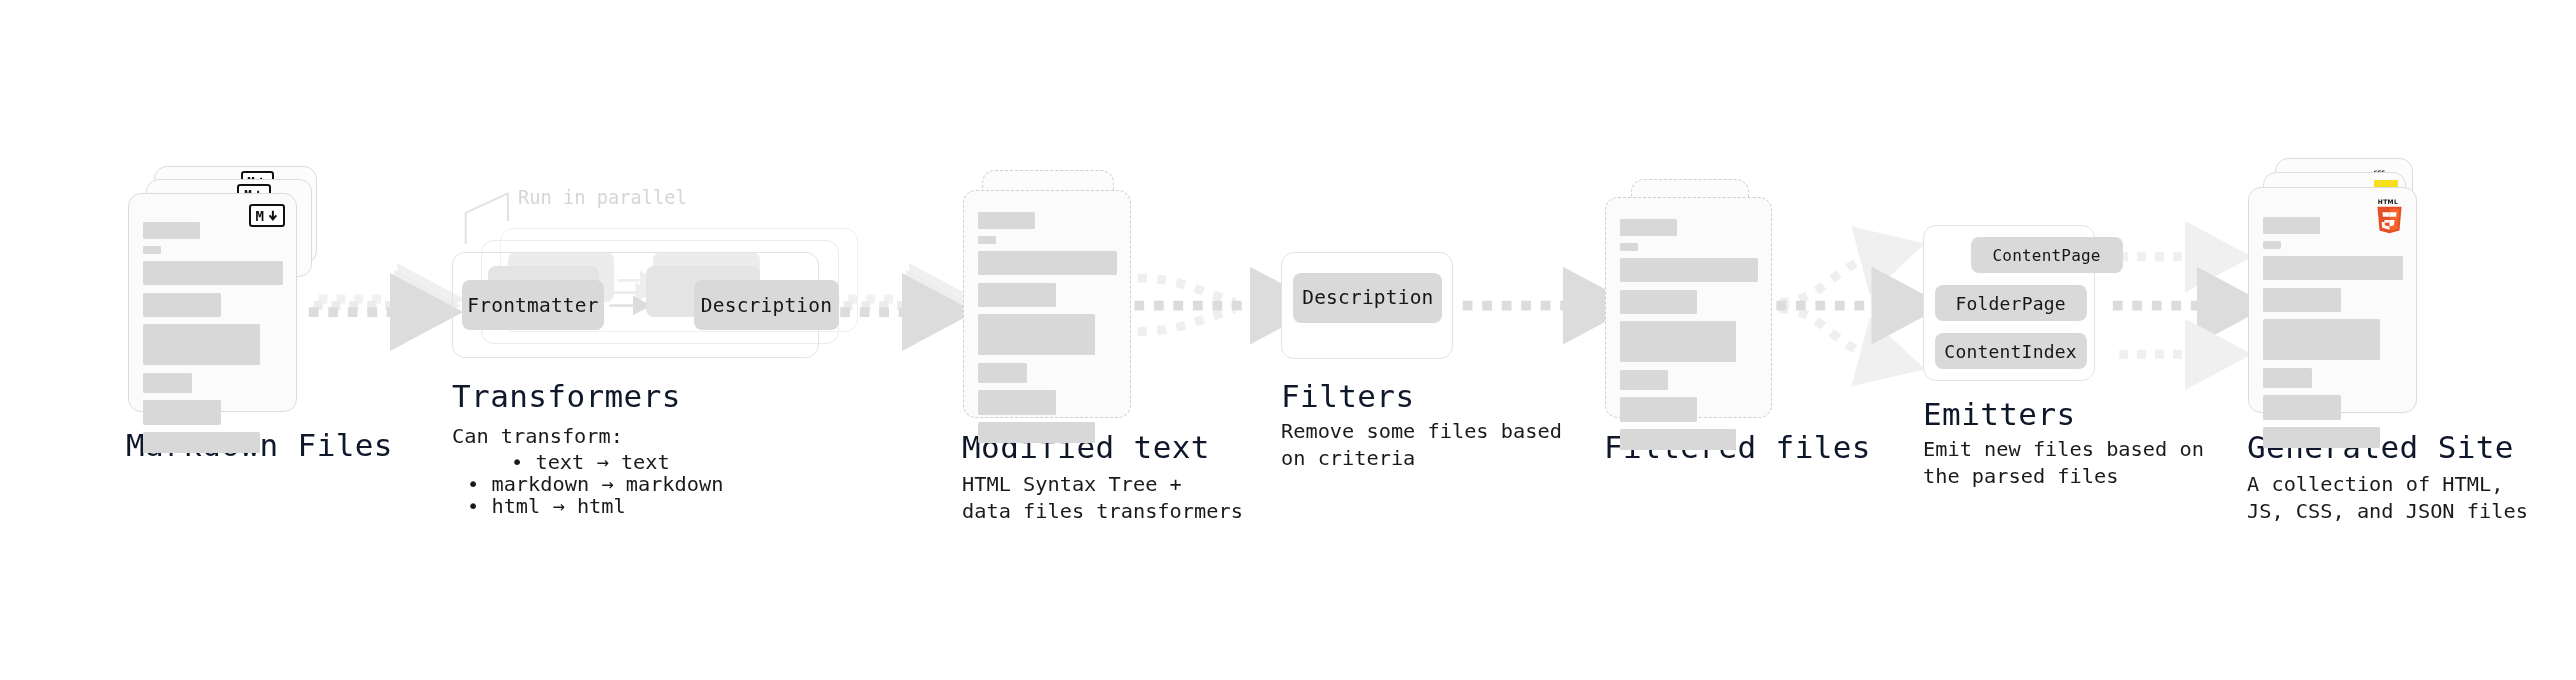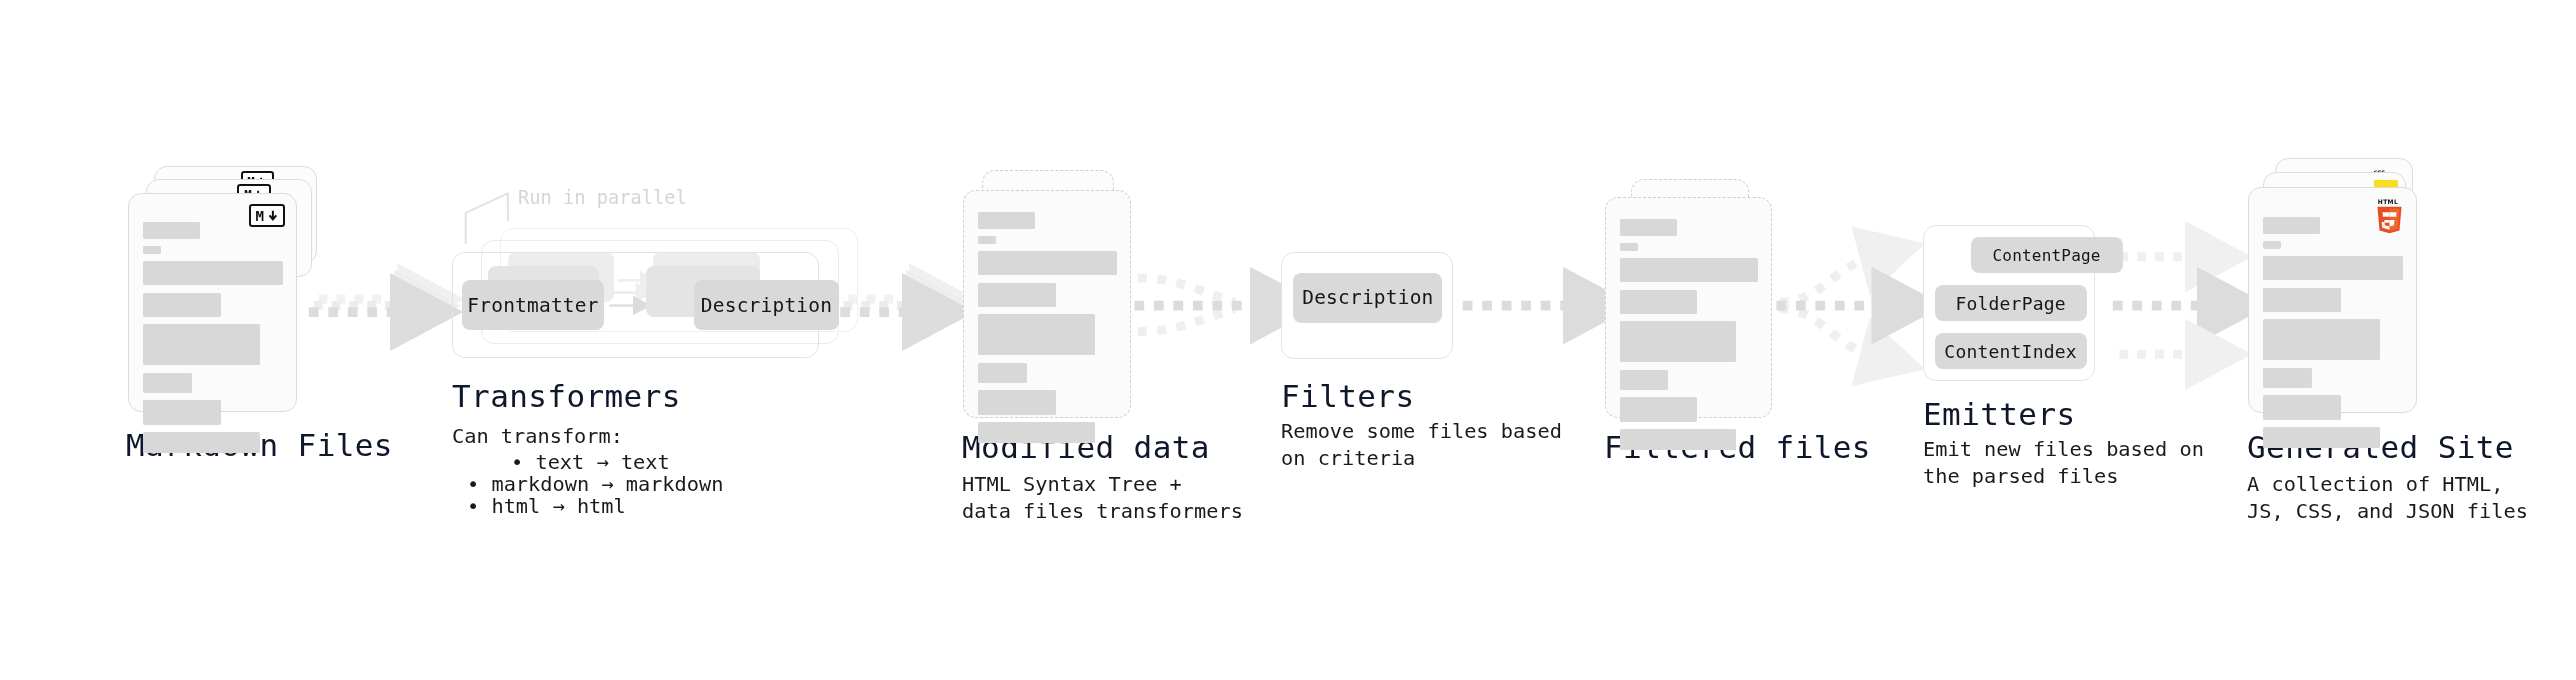--- a/index.html
+++ b/index.html
@@ -263,21 +263,21 @@
         <div class="bar" style="width:41%;height:17px;"></div>
         <div class="bar" style="width:13%;height:7.3px;"></div>
         <div class="bar" style="width:100%;height:24.4px;"></div>
         <div class="bar" style="width:56%;height:24.4px;"></div>
         <div class="bar" style="width:84%;height:41px;"></div>
         <div class="bar" style="width:35%;height:20.3px;"></div>
         <div class="bar" style="width:56%;height:25px;"></div>
         <div class="bar" style="width:84%;height:20.3px;"></div>
       </div>
     </div>
-    <div class="stage-title" style="left:962px; top:429px;">Modified data</div>
+    <div class="stage-title" style="left:962px; top:429px;">Modified text</div>
     <div class="stage-desc" style="left:962px; top:471px;">HTML Syntax Tree +
 data files transformers</div>
   </div>
 
   <div>
     <div class="container-box fill" style="left:1281px; top:252px; width:172px; height:107px;">
       <div class="pill" style="left:11.4px; top:19.5px; width:149px; height:50px;">Description</div>
     </div>
     <div class="stage-title" style="left:1281px; top:378px;">Filters</div>
     <div class="stage-desc" style="left:1281px; top:418px;">Remove some files based

